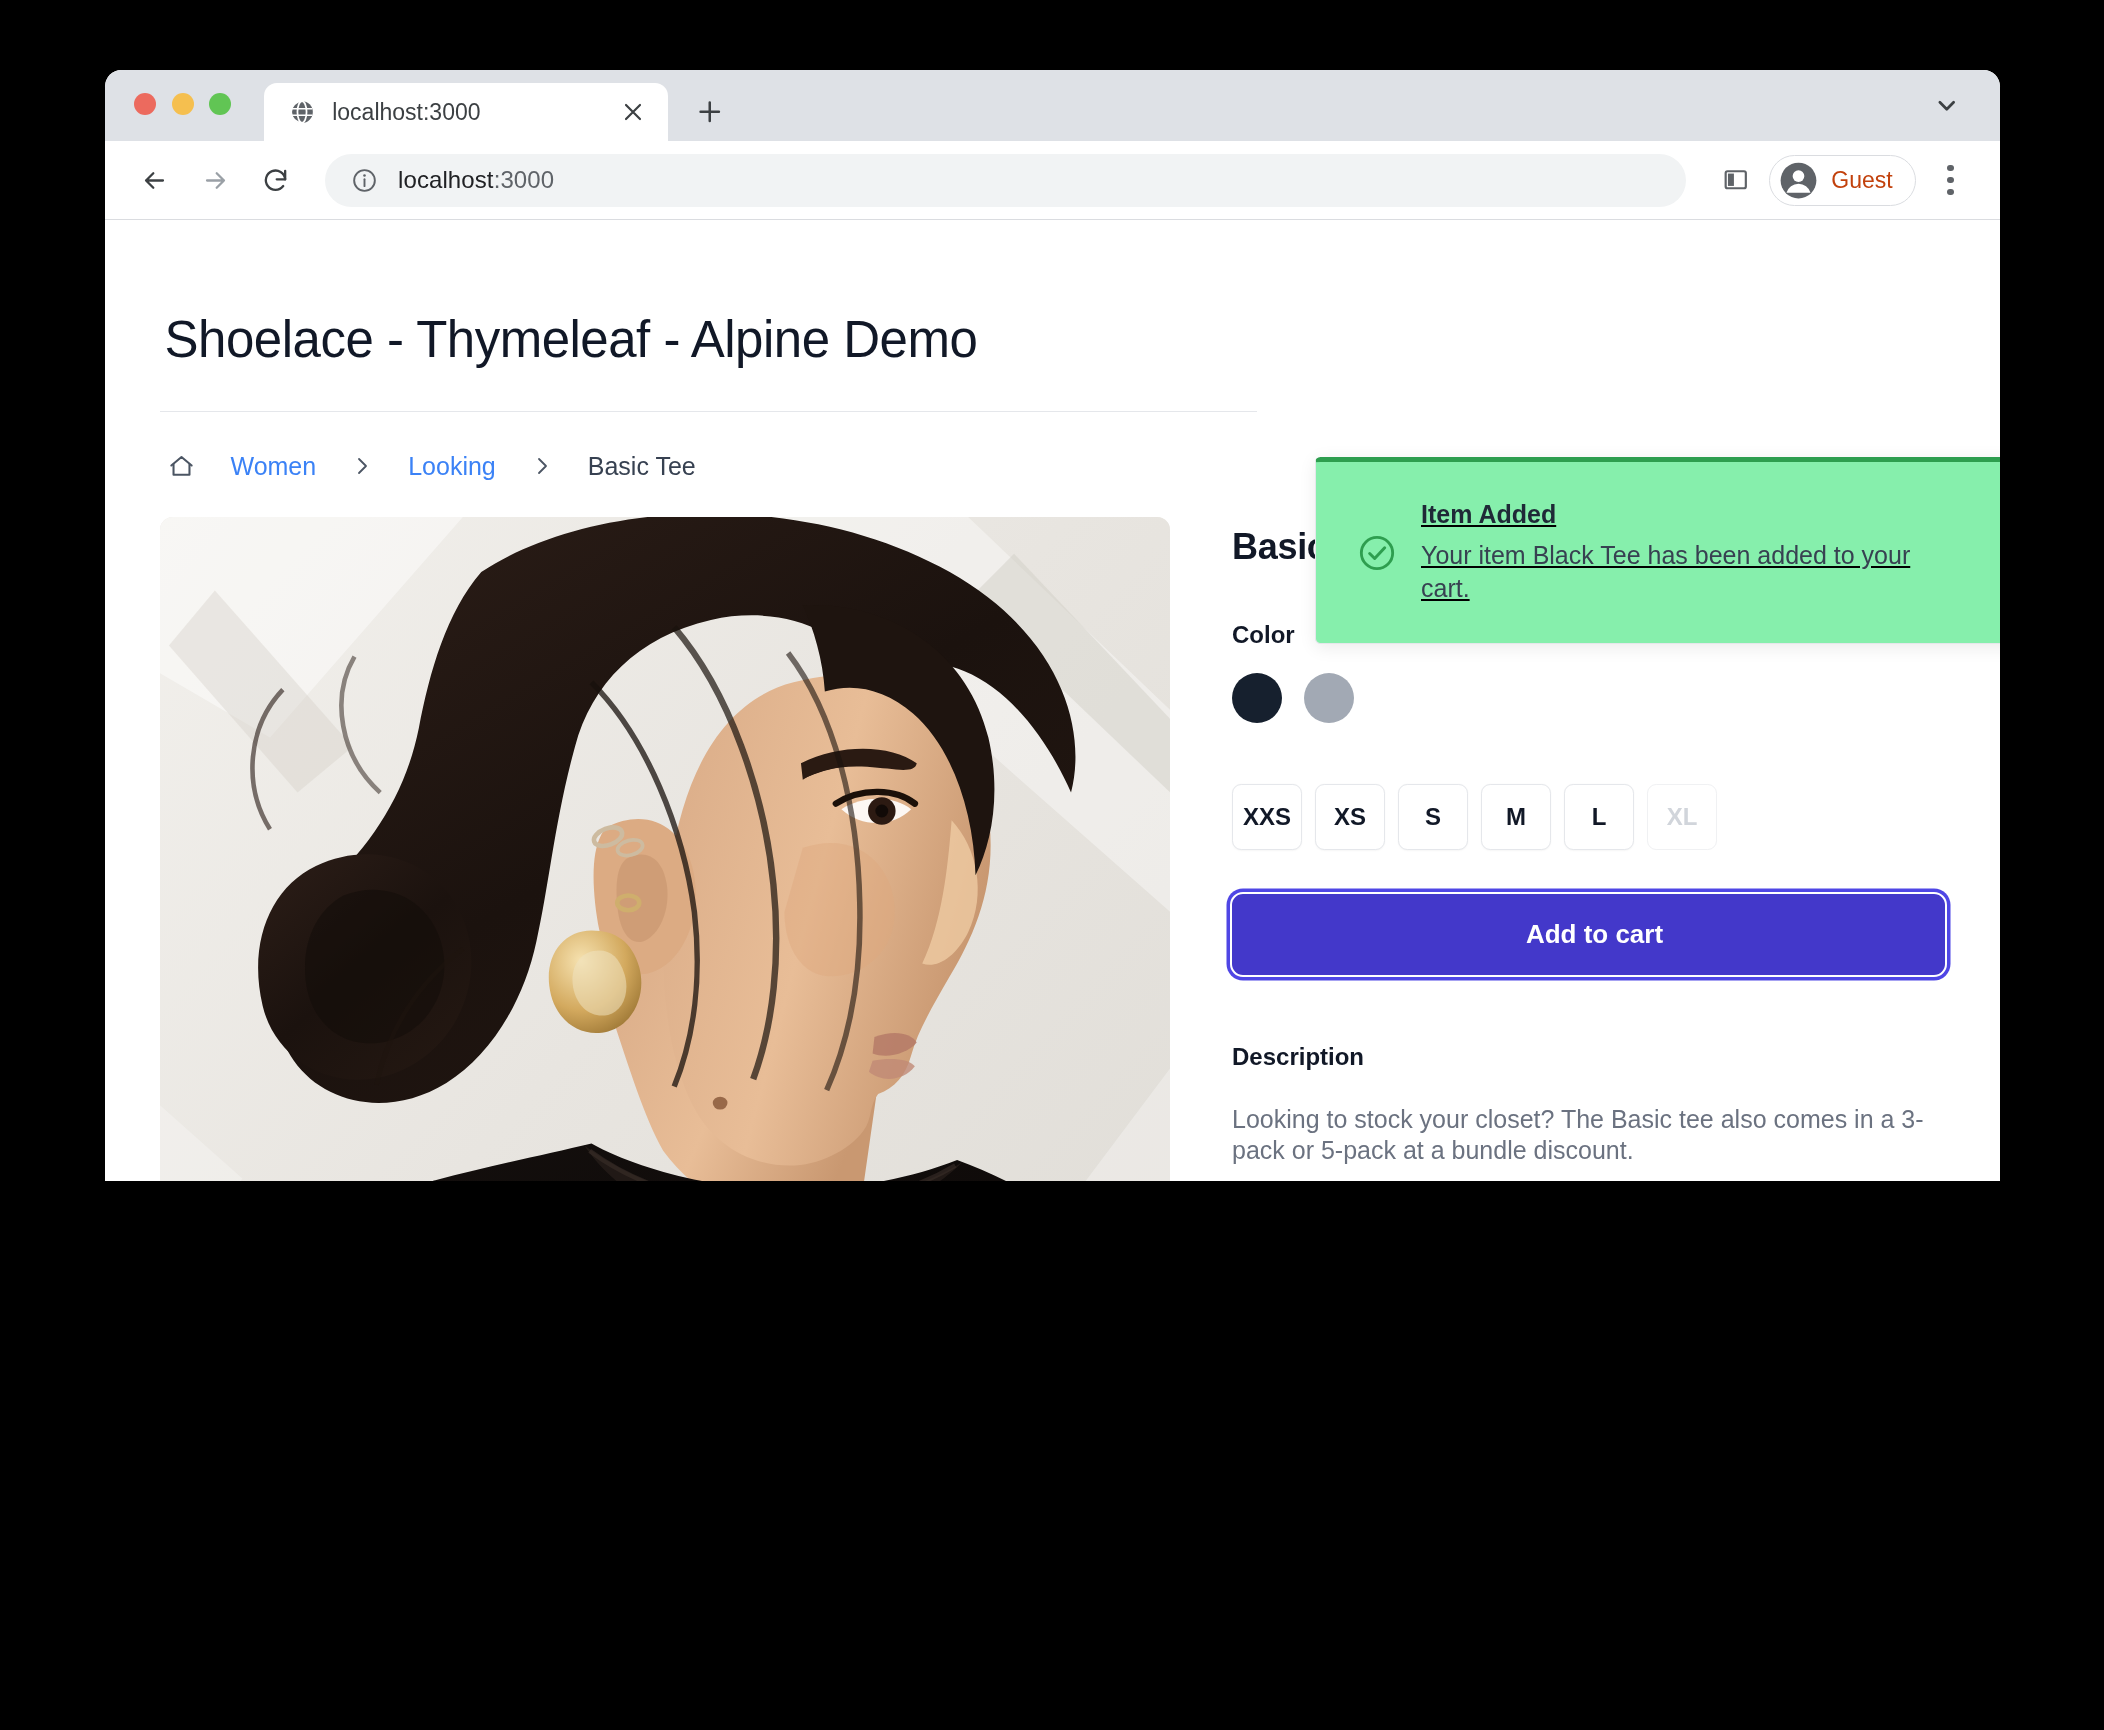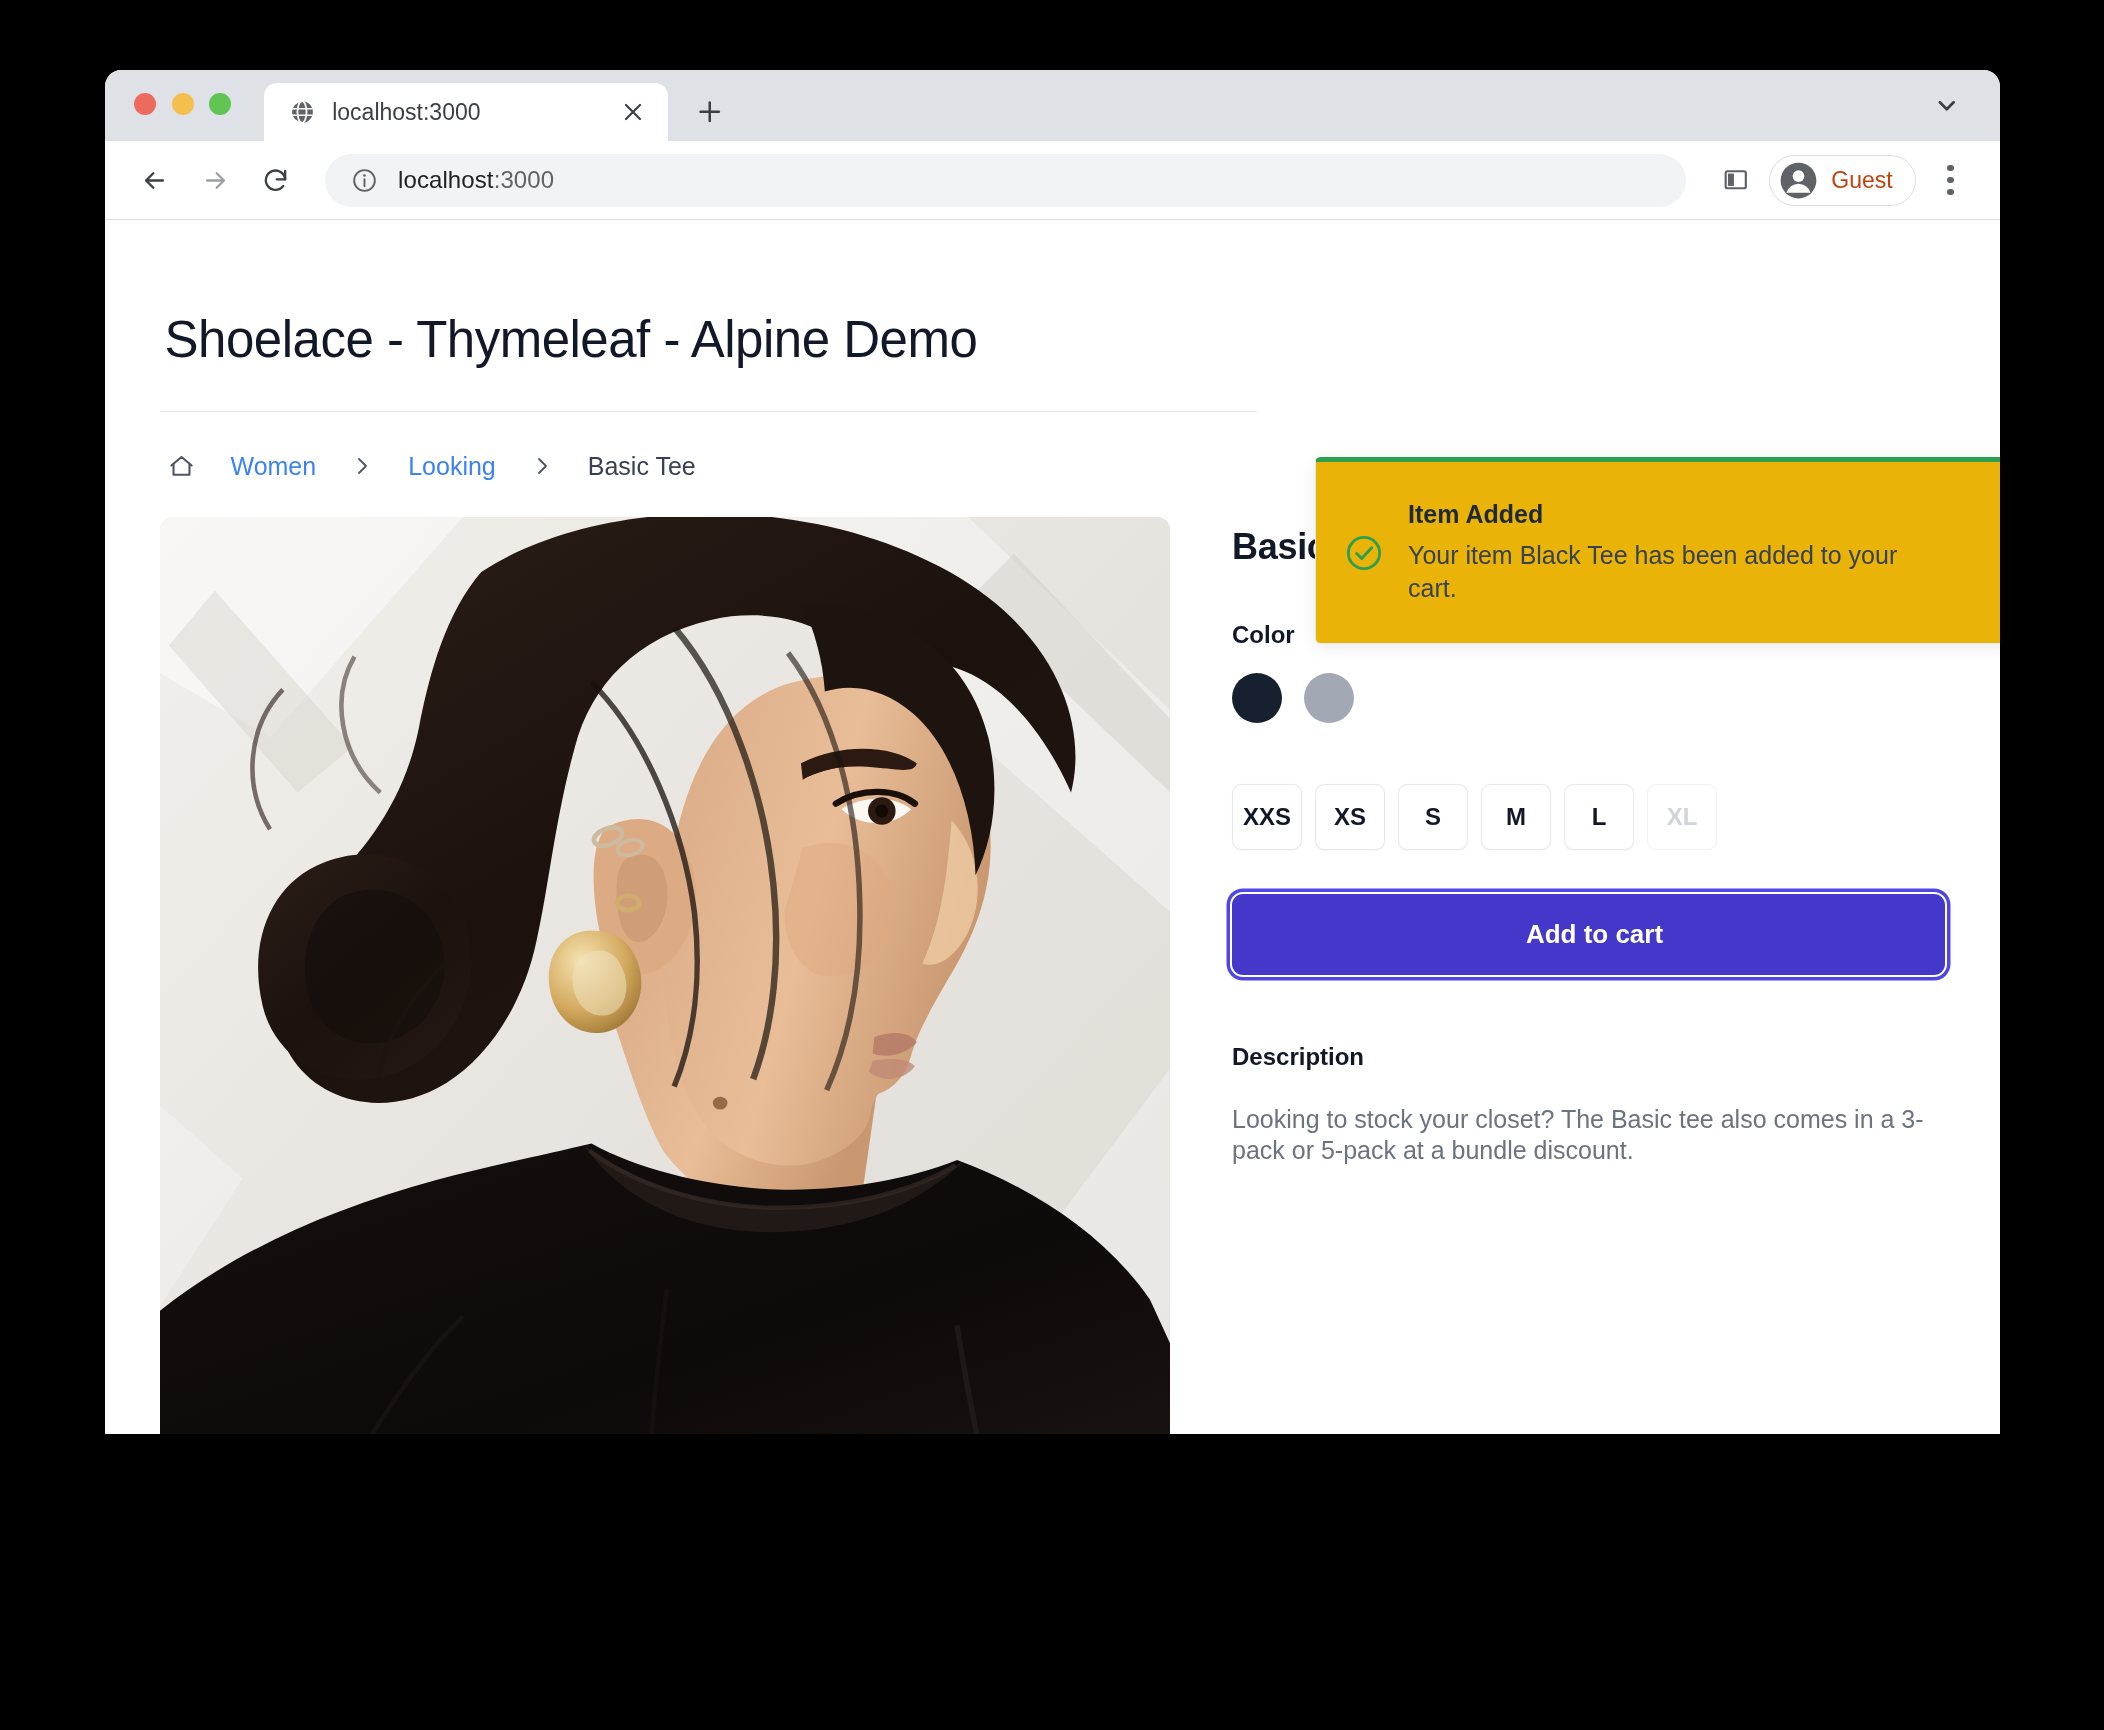--- a/index.html
+++ b/index.html
@@ -11,21 +11,21 @@
     font-family: "Liberation Sans", sans-serif;
     overflow: hidden;
   }
 
   
   .browser-window {
     position: absolute;
     left: 105px;
     top: 70px;
     width: 1895px;
-    height: 1364px;
+    height: 1111px;
     background: #ffffff;
     border-radius: 16.5px 16.5px 0 0;
     overflow: hidden;
     box-shadow: 0 9.2px 55px rgba(0,0,0,0.45);
   }
 
   
   .tab-strip {
     position: relative;
     height: 71px;
@@ -267,30 +267,31 @@
     background: #e5e7eb;
   }
 
   
   .toast {
     position: absolute;
     left: 1210px;
     top: 237px;
     width: 764px;
     min-height: 187px;
-    background: #eab308;
+    background: #86efac;
     border: 0.9px solid #e5e7eb;
     border-top: 5.5px solid #2e9e4f;
     border-radius: 5.5px;
     box-shadow: 0 3.7px 16.5px rgba(0,0,0,0.08);
     display: flex;
     align-items: center;
-    padding: 24px 31px 24px 28px;
+    padding: 24px 31px 24px 41px;
     gap: 24px;
     z-index: 20;
+    text-decoration: underline;
   }
   .toast-icon { flex: 0 0 40px; width: 40px; height: 40px; display:flex; align-items:center; justify-content:center;}
   .toast-body { flex: 1; }
   .toast-title { font-size: 25px; font-weight: bold; color: #1f2937; }
   .toast-text { margin-top: 9.2px; font-size: 25px; color: #374151; line-height: 1.32; max-width: 542px;}
 </style>
 </head>
 <body>
 
 <div class="browser-window">

